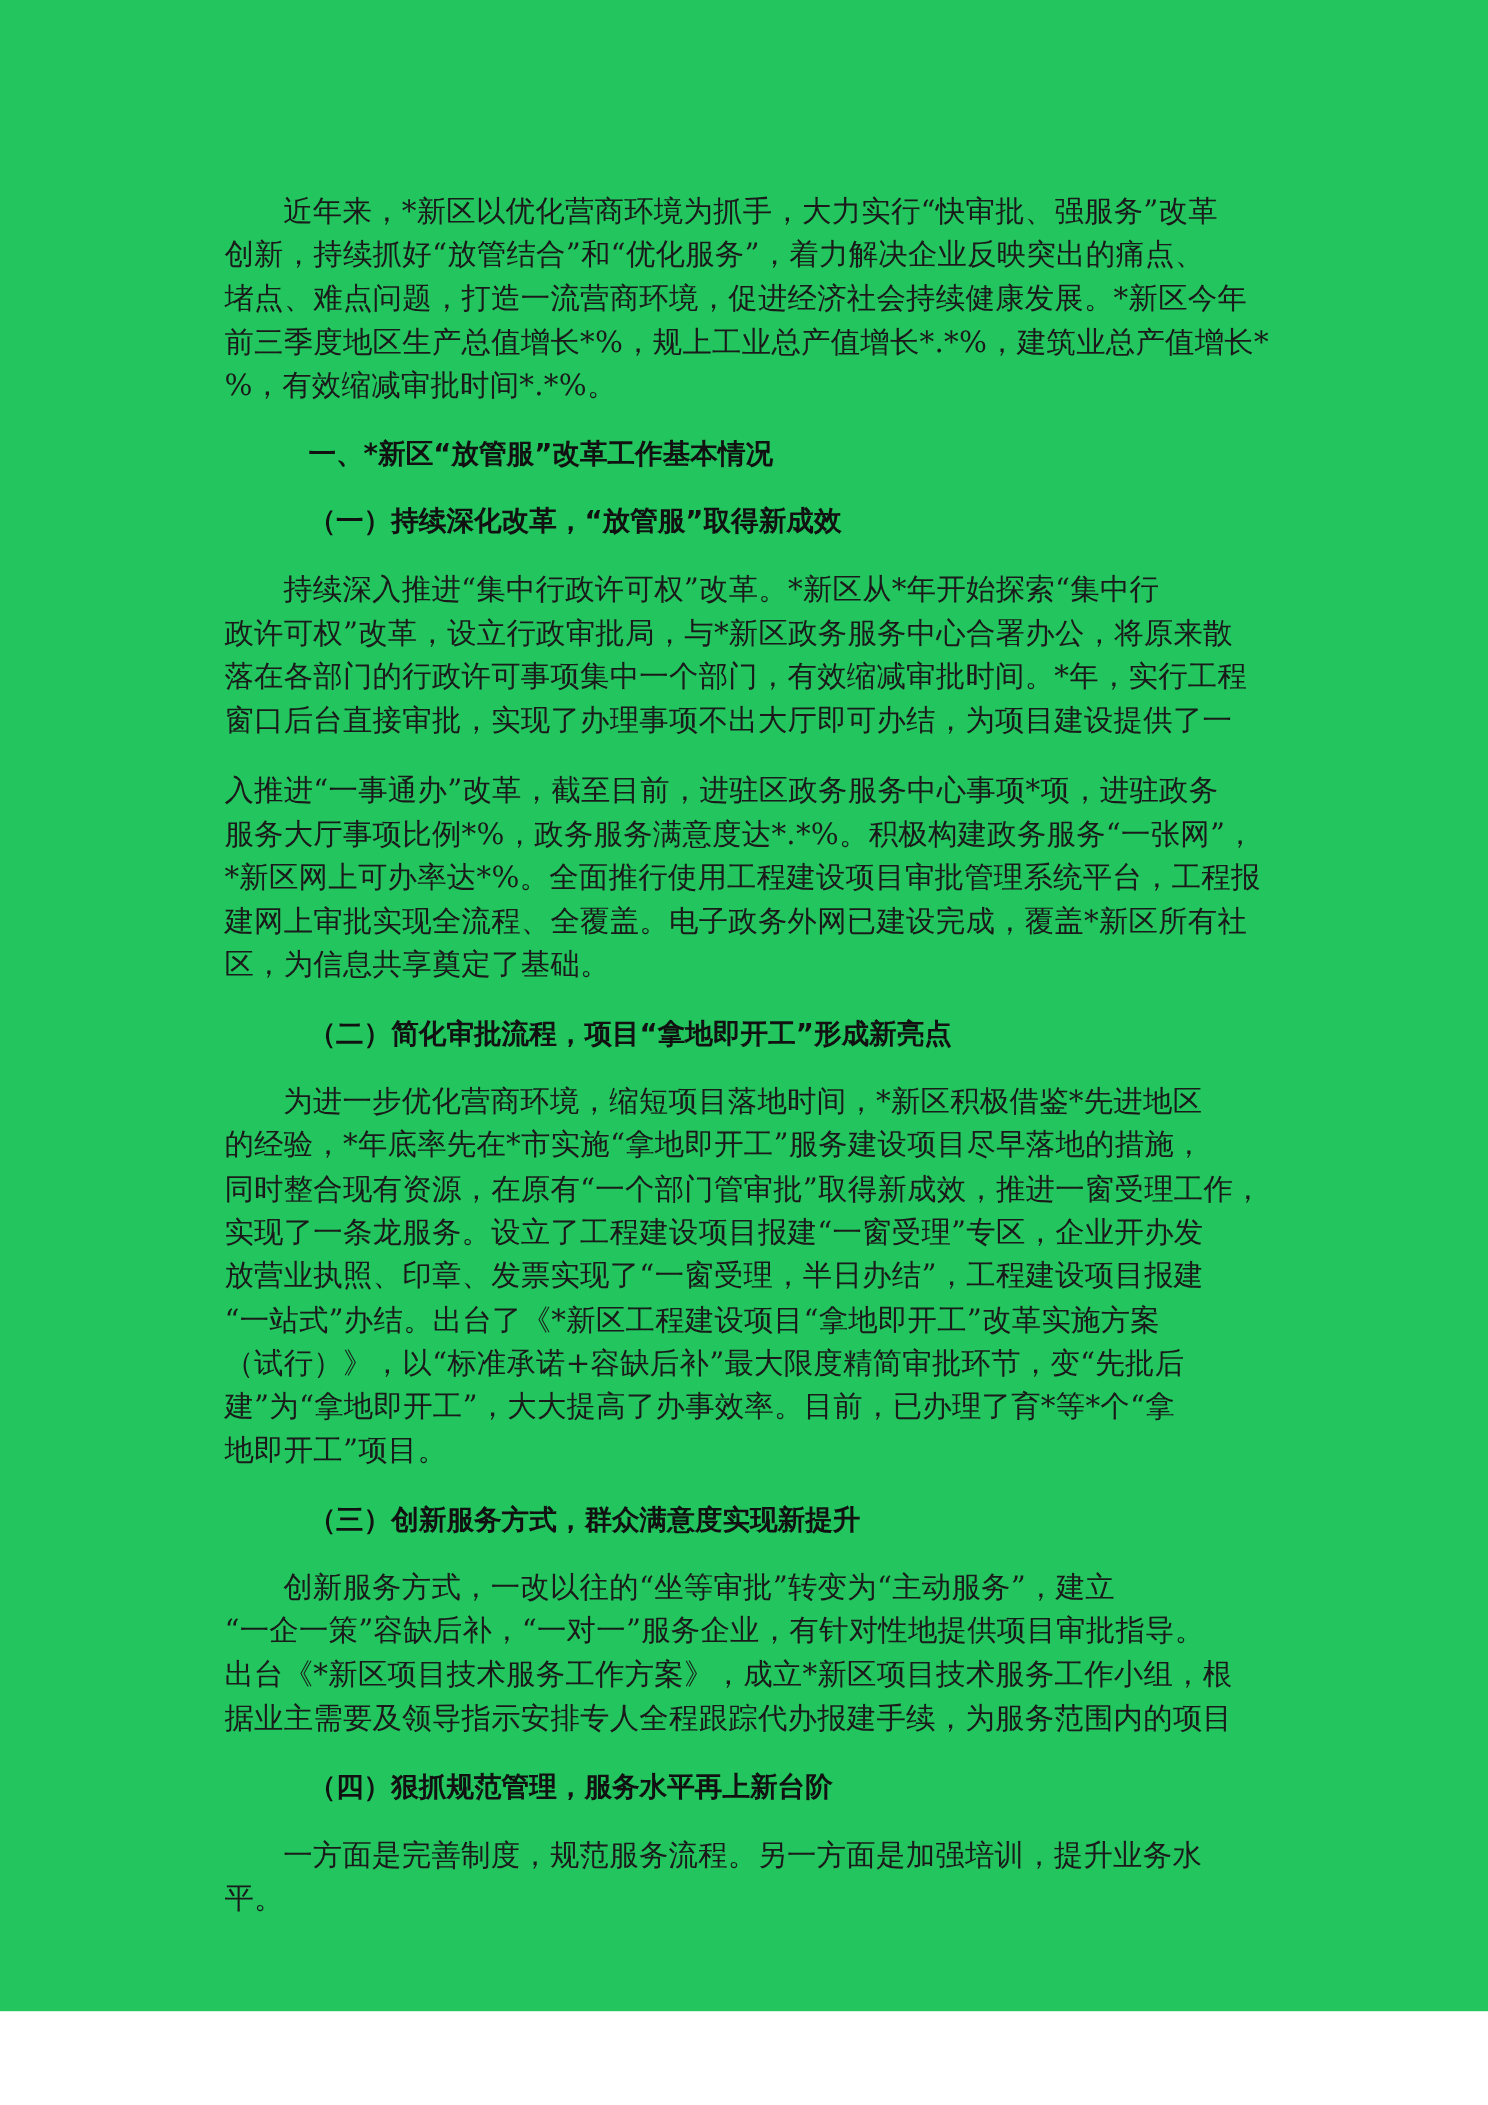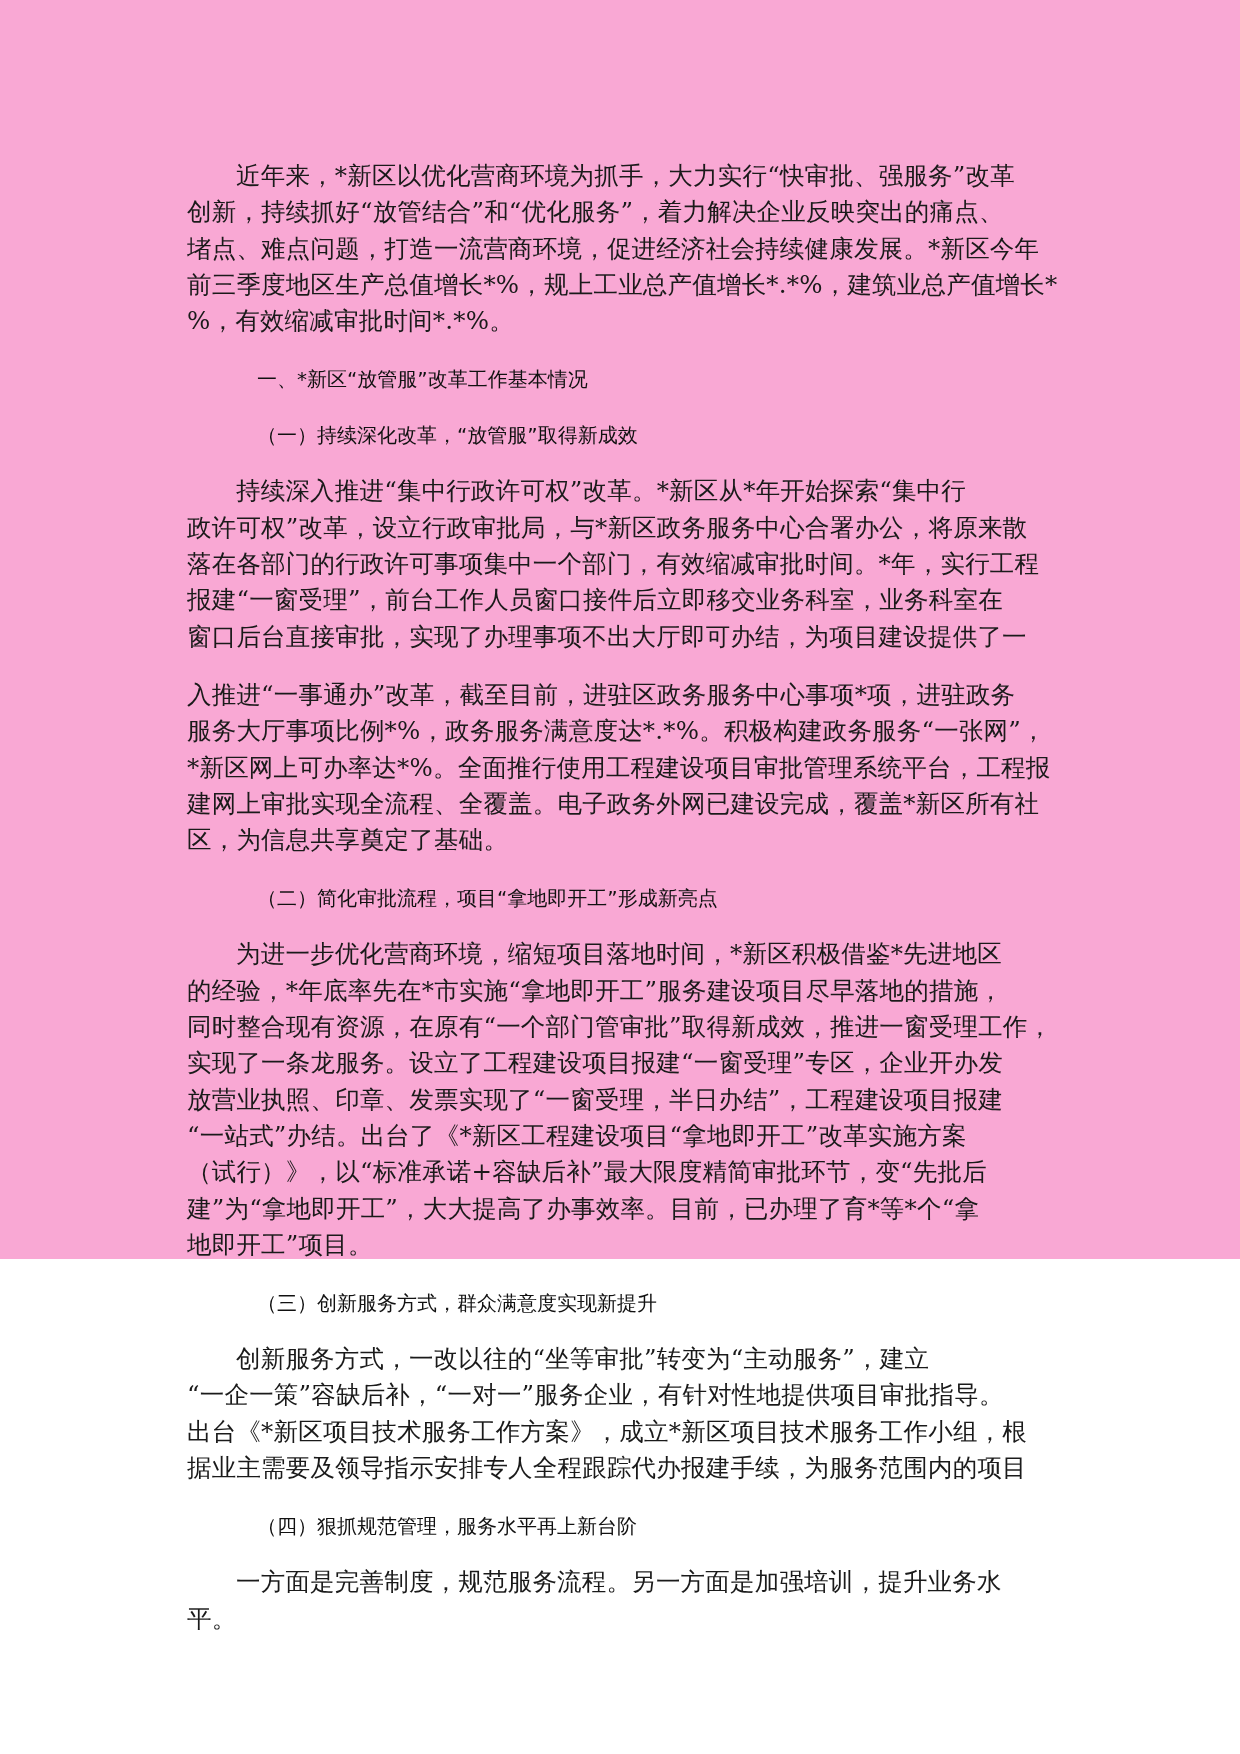--- a/index.html
+++ b/index.html
@@ -1,34 +1,34 @@
 <!DOCTYPE html>
 <html><head>
   <meta charset="utf-8">
   <style>
     html, body { margin: 0; padding: 0; background: #ffffff; }
     body { width: 1240px; height: 1754px; position: relative; overflow: hidden; }
     .page {
-      position: absolute; left: 0; top: 0; width: 1240px; height: 1259px; background: #f9a8d4;
+      position: absolute; left: 0; top: 0; width: 1240px; height: 1676px; background: #22c55e;
     }
     .content {
       position: absolute; left: 187px; top: 158px; width: 866px;
       font-family: "DejaVu Serif", "Liberation Serif", serif;
       color: #1a1a1a;
     }
     .line {
       display: block; white-space: nowrap;
       font-size: 24.5px; line-height: 36.3px; height: 36.3px;
       letter-spacing: 0.2px;
     }
     .para { margin-bottom: 22px; }
     .indent { padding-left: 49px; }
     .heading {
       font-family: "DejaVu Sans", "Liberation Sans", sans-serif;
-      font-weight: normal; font-size: 20px; line-height: 36px; height: 36px;
+      font-weight: bold; font-size: 23px; line-height: 36px; height: 36px;
       color: #111111; white-space: nowrap; margin-bottom: 20px;
     }
     .h1 { padding-left: 70px; }
     .h2 { padding-left: 70px; }
   </style>
 </head>
 <body>
 
 <div class="page">
   <div class="content">
@@ -41,21 +41,20 @@
       <span class="line">%，有效缩减审批时间*.*%。</span>
     </div>
 
     <div class="heading h1">一、*新区“放管服”改革工作基本情况</div>
     <div class="heading h2">（一）持续深化改革，“放管服”取得新成效</div>
 
     <div class="para">
       <span class="line indent">持续深入推进“集中行政许可权”改革。*新区从*年开始探索“集中行</span>
       <span class="line">政许可权”改革，设立行政审批局，与*新区政务服务中心合署办公，将原来散</span>
       <span class="line">落在各部门的行政许可事项集中一个部门，有效缩减审批时间。*年，实行工程</span>
-      <span class="line">报建“一窗受理”，前台工作人员窗口接件后立即移交业务科室，业务科室在</span>
       <span class="line">窗口后台直接审批，实现了办理事项不出大厅即可办结，为项目建设提供了一</span>
     </div>
 
     <div class="para">
       <span class="line">入推进“一事通办”改革，截至目前，进驻区政务服务中心事项*项，进驻政务</span>
       <span class="line">服务大厅事项比例*%，政务服务满意度达*.*%。积极构建政务服务“一张网”，</span>
       <span class="line">*新区网上可办率达*%。全面推行使用工程建设项目审批管理系统平台，工程报</span>
       <span class="line">建网上审批实现全流程、全覆盖。电子政务外网已建设完成，覆盖*新区所有社</span>
       <span class="line">区，为信息共享奠定了基础。</span>
     </div>

